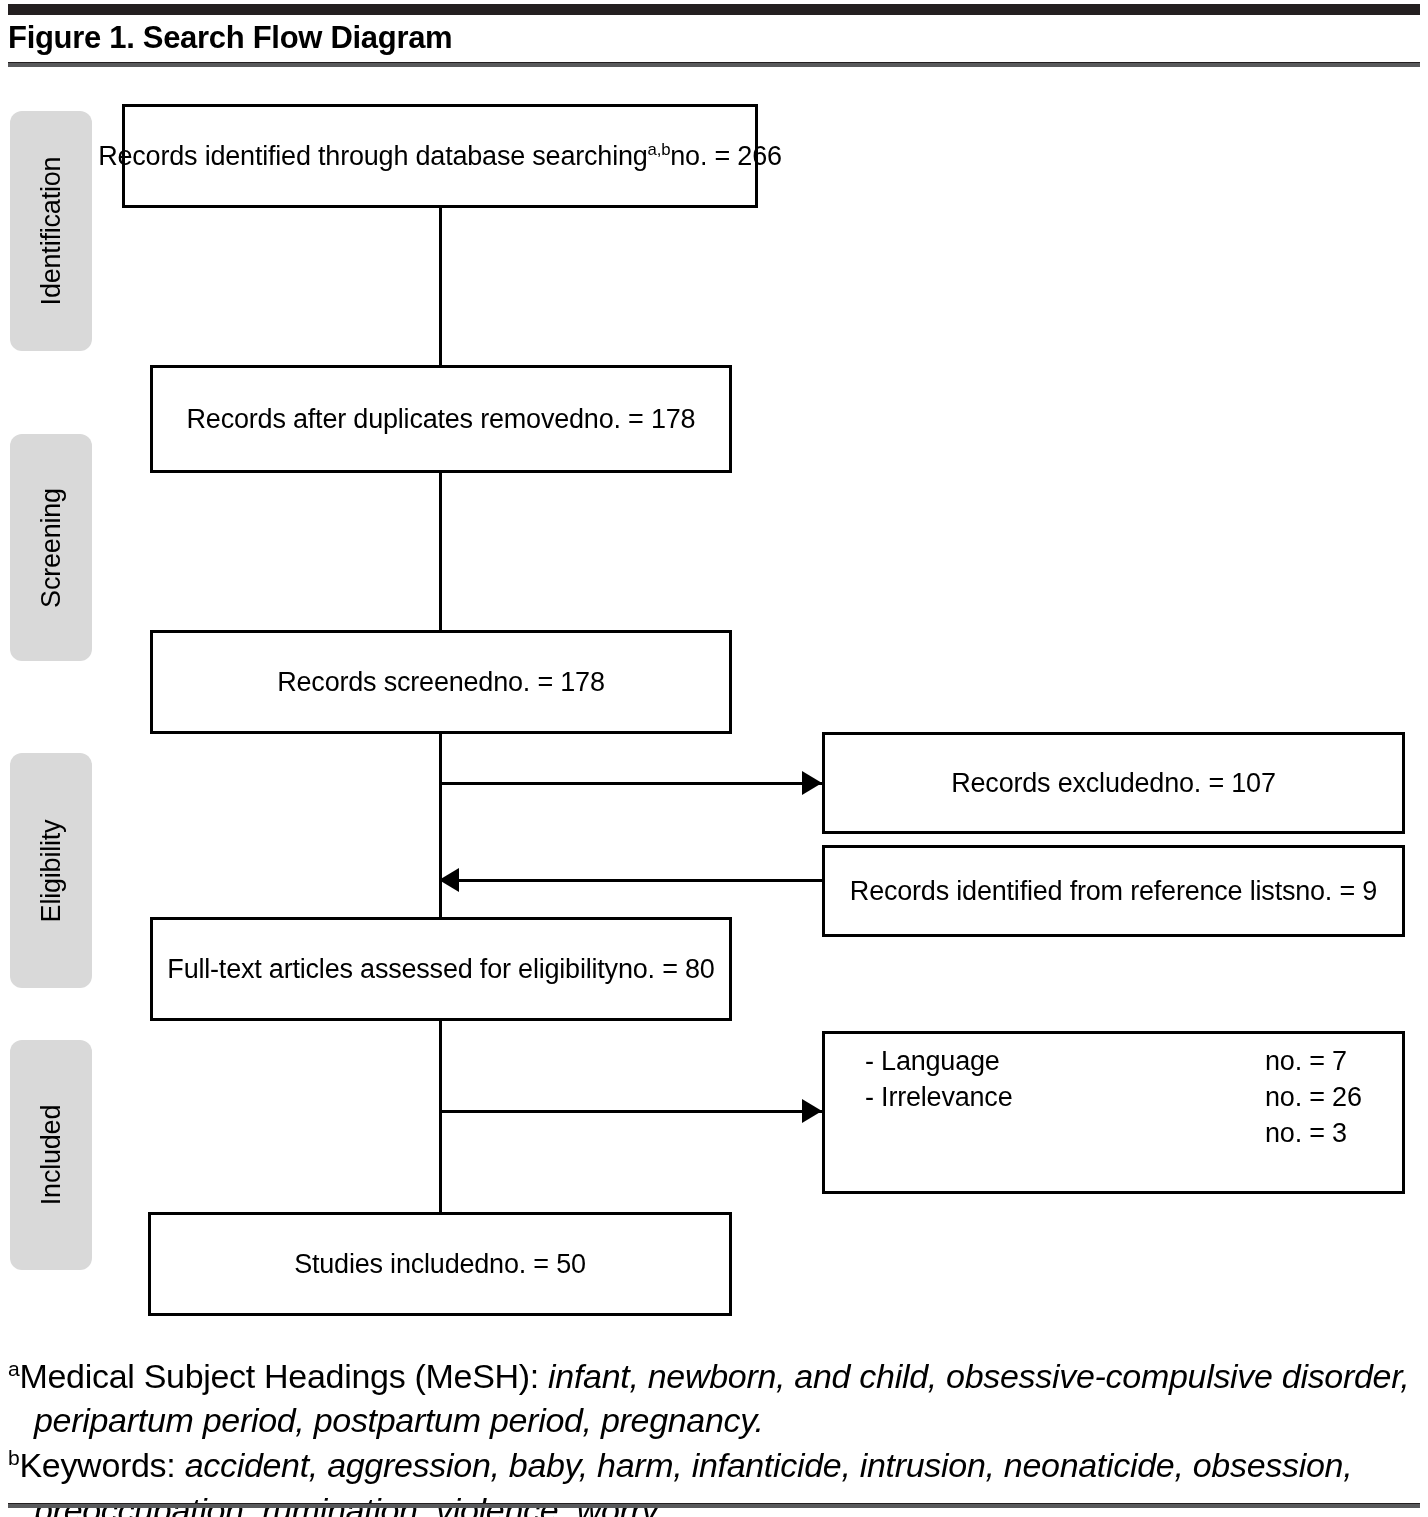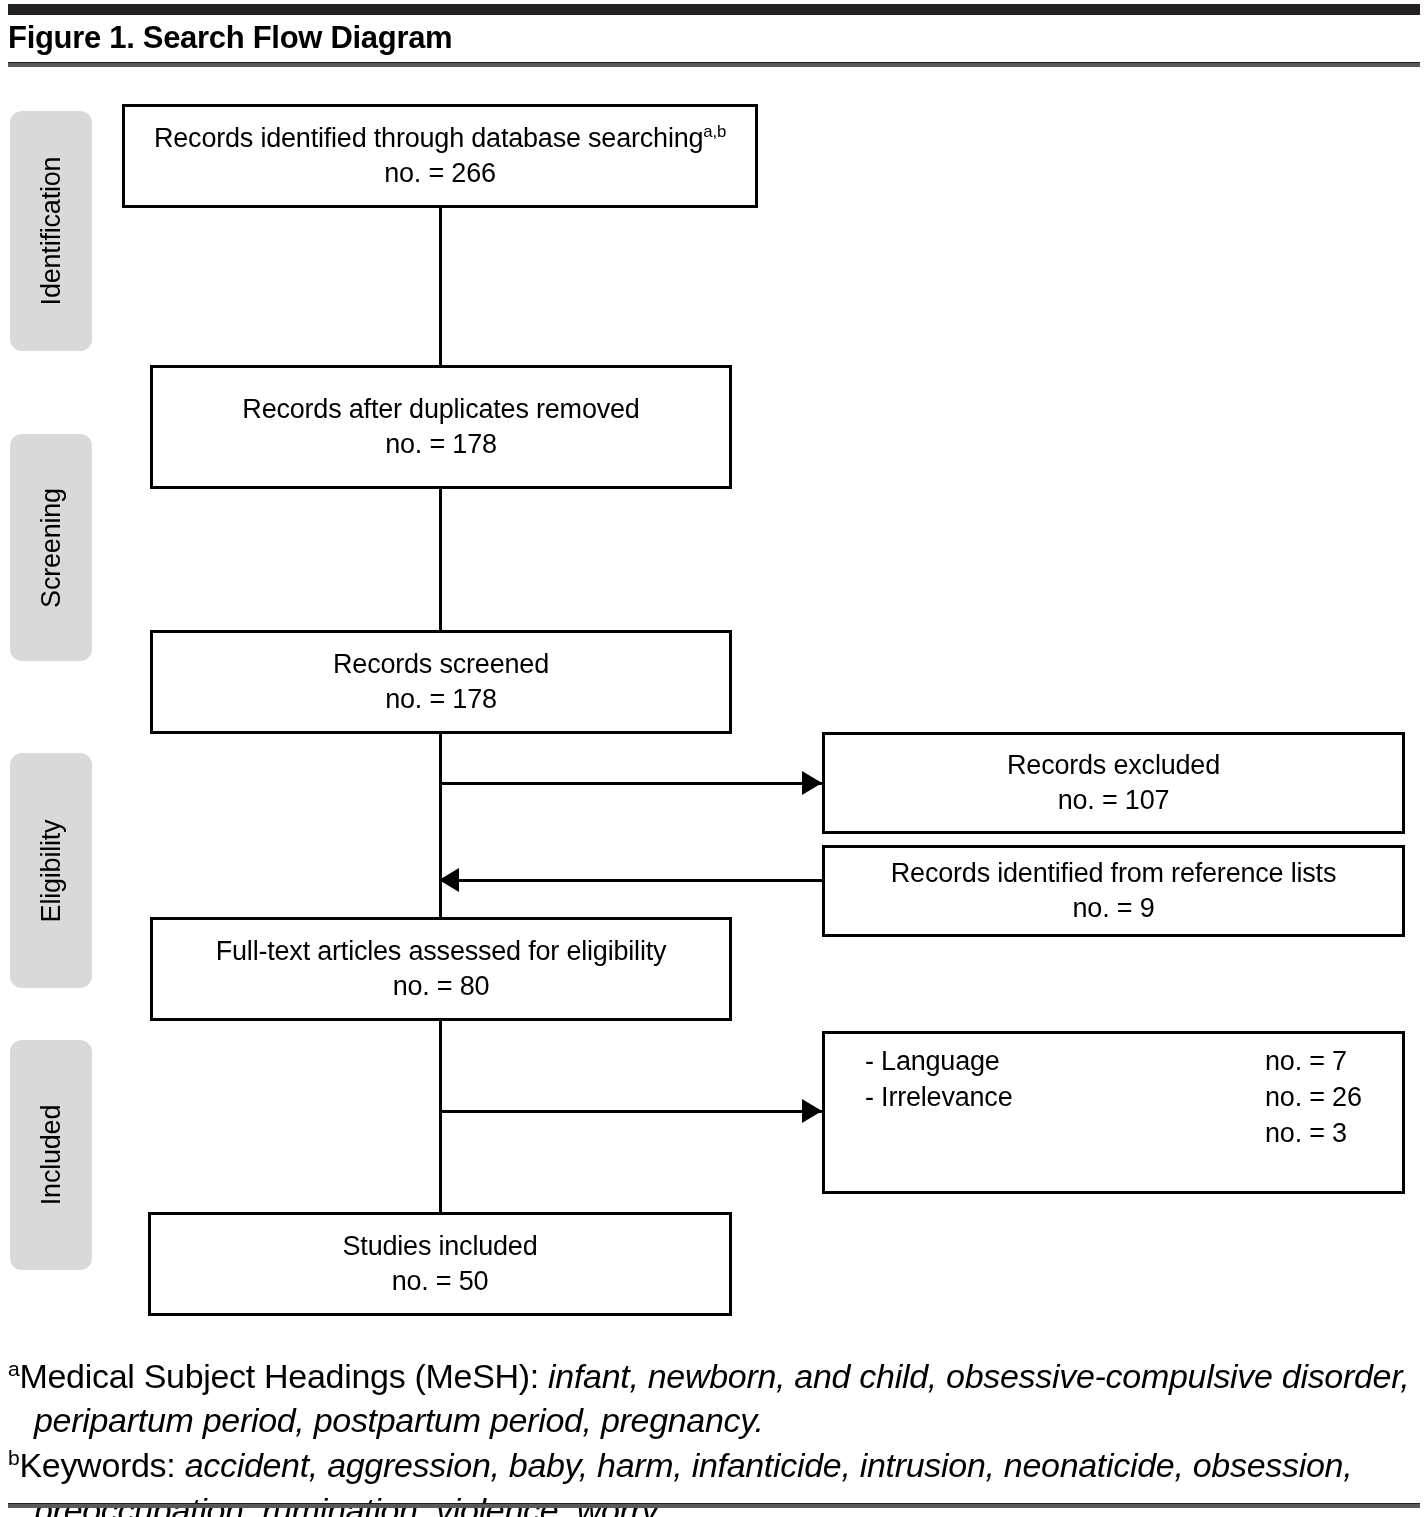--- a/index.html
+++ b/index.html
@@ -61,21 +61,21 @@
     letter-spacing: -0.2px;
   }
 
   
   .fbox {
     position: absolute;
     box-sizing: border-box;
     border: 3px solid #000000;
     background: #ffffff;
     display: flex;
-    flex-direction: column;
+    flex-direction: row;
     align-items: center;
     justify-content: center;
     text-align: center;
     font-size: 27px;
     line-height: 1.28;
     letter-spacing: -0.2px;
   }
   .fbox .ln { display: block; white-space: nowrap; }
   sup { font-size: 0.62em; vertical-align: super; line-height: 0; }
 
@@ -185,21 +185,21 @@
 <div class="vline" style="left:439px; top:1018px; height:200px;"></div>
 
 <div class="hline" style="left:439px; top:1110px; width:383px;"></div>
 <div class="arrow-r" style="left:802px; top:1099px;"></div>
 
 <div class="fbox" style="left:122px; top:104px; width:636px; height:104px;">
   <span class="ln"><span>Records identified through database searching</span><sup>a,b</sup></span>
   <span class="ln">no. = 266</span>
 </div>
 
-<div class="fbox" style="left:150px; top:365px; width:582px; height:124px;">
+<div class="fbox" style="left:150px; top:365px; width:582px; height:108px;">
   <span class="ln">Records after duplicates removed</span>
   <span class="ln">no. = 178</span>
 </div>
 
 <div class="fbox" style="left:150px; top:630px; width:582px; height:104px;">
   <span class="ln">Records screened</span>
   <span class="ln">no. = 178</span>
 </div>
 
 <div class="fbox" style="left:822px; top:732px; width:583px; height:102px;">

